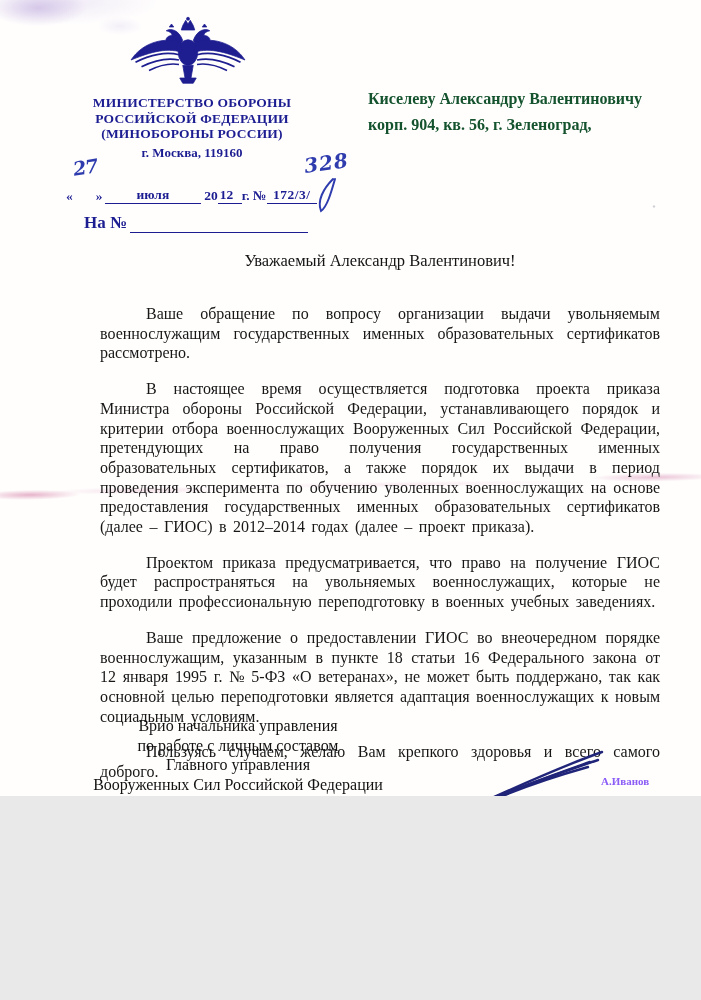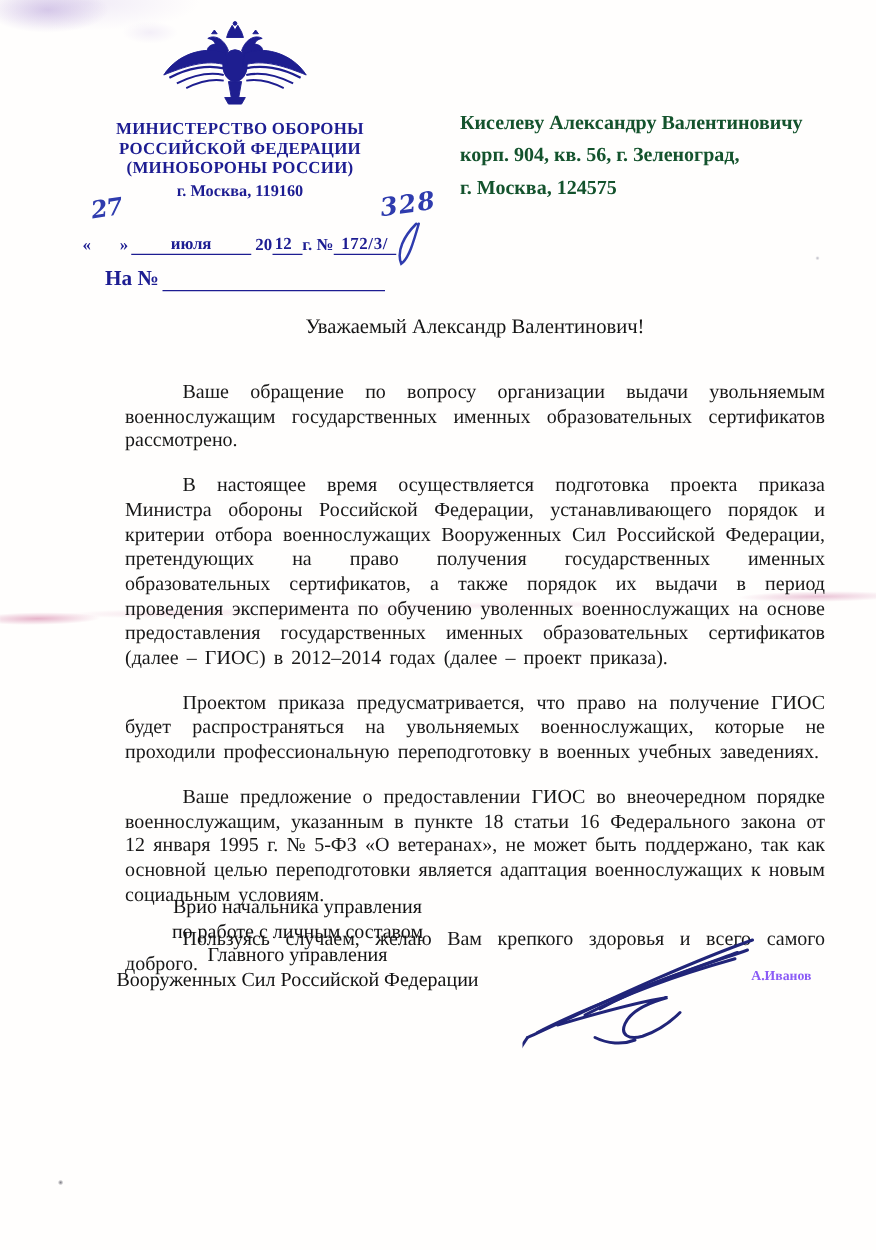--- a/index.html
+++ b/index.html
@@ -1,17 +1,17 @@
 <!DOCTYPE html>
 <html><head>
 <meta charset="utf-8">
 <style>
   html,body{margin:0;padding:0;background:#e9e9e9;}
   .page{
-    position:relative;width:701px;height:1000px;margin:0 auto;
+    position:relative;width:701px;height:796px;margin:0 auto;
     background:#fffefd;overflow:hidden;
     font-family:"Liberation Serif","DejaVu Serif",serif;
     color:#1b1b1b;
   }
   
   .artifact-topleft{
     position:absolute;left:0;top:0;width:170px;height:70px;
     background:
       radial-gradient(ellipse 70px 26px at 38px 8px, rgba(158,128,205,.38), transparent 70%),
       radial-gradient(ellipse 120px 30px at 70px 2px, rgba(190,170,225,.22), transparent 75%),
@@ -151,21 +151,20 @@
     </span>
   </div>
 
   <div class="refline">
     <span>На №</span><span class="u u-ref">&nbsp;</span>
   </div>
 
   <div class="recipient">
     <div>Киселеву Александру Валентиновичу</div>
     <div>корп. 904, кв. 56, г. Зеленоград,</div>
-    <div>г. Москва, 124575</div>
   </div>
 
   <div class="salutation">Уважаемый Александр Валентинович!</div>
 
   <div class="body-text">
     <p>Ваше обращение по вопросу организации выдачи увольняемым военнослужащим государственных именных образовательных сертификатов рассмотрено.</p>
     <p>В настоящее время осуществляется подготовка проекта приказа Министра обороны Российской Федерации, устанавливающего порядок и критерии отбора военнослужащих Вооруженных Сил Российской Федерации, претендующих на право получения государственных именных образовательных сертификатов, а также порядок их выдачи в период проведения эксперимента по обучению уволенных военнослужащих на основе предоставления государственных именных образовательных сертификатов (далее – ГИОС) в 2012–2014 годах (далее – проект приказа).</p>
     <p>Проектом приказа предусматривается, что право на получение ГИОС будет распространяться на увольняемых военнослужащих, которые не проходили профессиональную переподготовку в военных учебных заведениях.</p>
     <p>Ваше предложение о предоставлении ГИОС во внеочередном порядке военнослужащим, указанным в пункте 18 статьи 16 Федерального закона от 12 января 1995 г. № 5-ФЗ «О ветеранах», не может быть поддержано, так как основной целью переподготовки является адаптация военнослужащих к новым социальным условиям.</p>
     <p>Пользуясь случаем, желаю Вам крепкого здоровья и всего самого доброго.</p>

